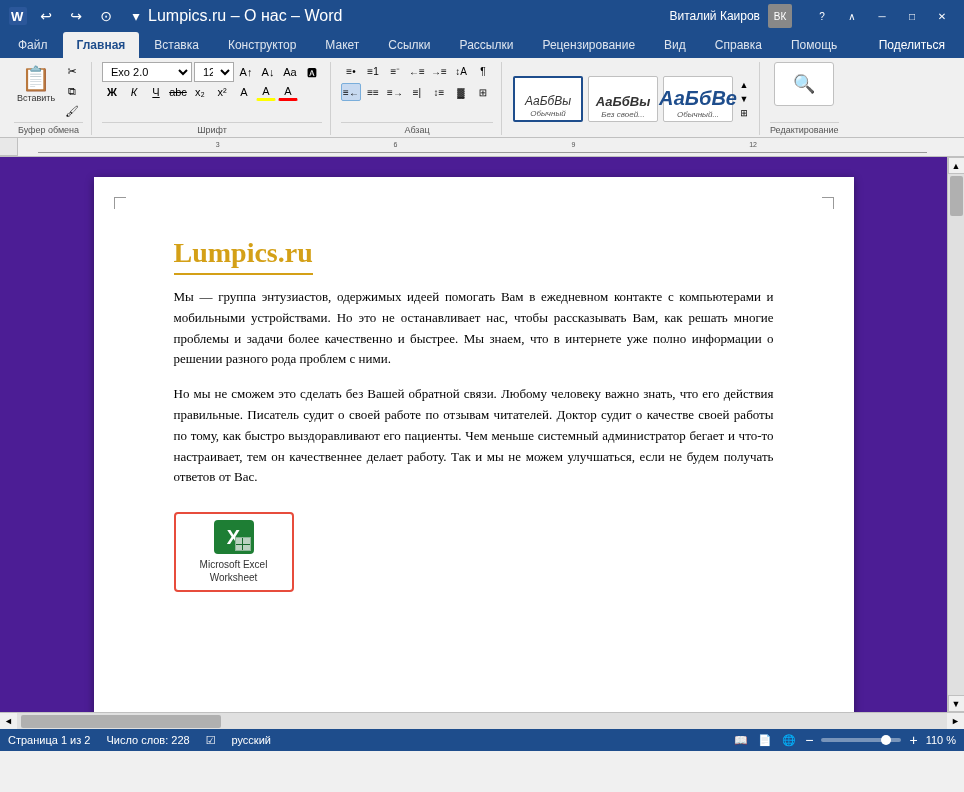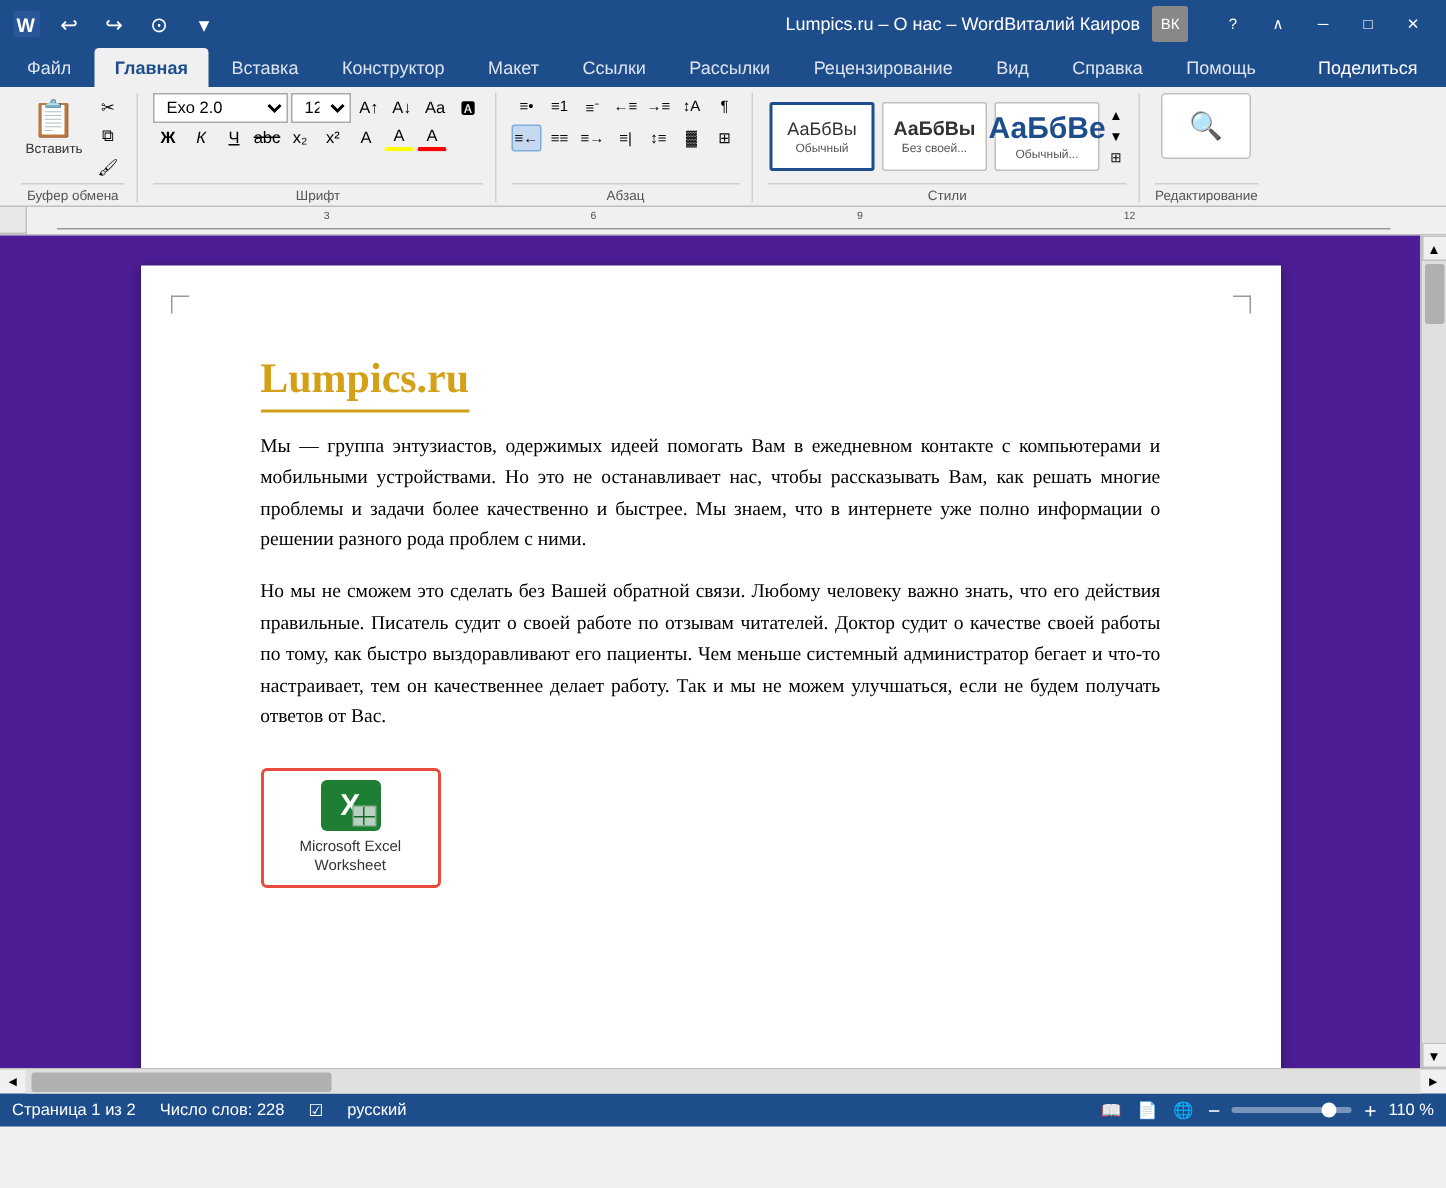--- a/index.html
+++ b/index.html
@@ -9,21 +9,21 @@
     .title-bar {
       background: #1e4d8c;
       height: 32px;
       display: flex;
       align-items: center;
       padding: 0 8px;
       color: white;
     }
     .title-bar-icons { display: flex; align-items: center; gap: 6px; }
     .title-bar-icon { width: 20px; height: 20px; display: flex; align-items: center; justify-content: center; font-size: 14px; }
-    .title-bar-title { flex: 1; text-align: right; font-size: 12px; color: white; }
+    .title-bar-title { flex: 1; text-align: left; font-size: 16px; color: white; }
     .title-bar-user { display: flex; align-items: center; gap: 8px; font-size: 12px; color: white; }
     .title-bar-user-avatar { width: 24px; height: 24px; background: #888; border-radius: 2px; display: flex; align-items: center; justify-content: center; font-size: 10px; }
     .title-bar-controls { display: flex; gap: 2px; margin-left: 8px; }
     .title-control { width: 28px; height: 20px; display: flex; align-items: center; justify-content: center; font-size: 10px; color: white; cursor: pointer; }
 
     
     .ribbon { background: #8b5cf6; }
     .ribbon-tabs { display: flex; align-items: flex-end; padding: 0 4px; background: #1e4d8c; }
     .ribbon-tab {
       padding: 6px 14px;
@@ -60,21 +60,21 @@
     .format-btn.underline { text-decoration: underline; }
 
     
     .para-group .ribbon-group-content { flex-direction: column; align-items: flex-start; }
     .para-row { display: flex; gap: 2px; }
     .para-btn { width: 20px; height: 18px; display: flex; align-items: center; justify-content: center; font-size: 10px; border: 1px solid transparent; border-radius: 2px; cursor: pointer; }
     .para-btn.active { background: #c7d9f0; border-color: #7aaedb; }
 
     
     .styles-group .ribbon-group-content { align-items: center; }
-    .style-item { width: 70px; height: 46px; display: flex; flex-direction: column; align-items: center; justify-content: center; border: 1px solid #c0c0c0; margin: 1px; cursor: pointer; background: white; border-radius: 2px; padding: 2px; }
+    .style-item { width: 70px; height: 46px; display: flex; flex-direction: column; align-items: center; justify-content: flex-end; border: 1px solid #c0c0c0; margin: 1px; cursor: pointer; background: white; border-radius: 2px; padding: 2px; font-style: italic; }
     .style-item .style-preview { font-size: 13px; font-weight: bold; line-height: 1; color: #333; }
     .style-item .style-label { font-size: 8px; color: #555; margin-top: 2px; }
     .style-item.active { border: 2px solid #1e4d8c; }
     .style-item.normal .style-preview { font-weight: normal; font-size: 12px; }
     .style-item.heading .style-preview { font-size: 14px; color: #1e4d8c; }
     .styles-scroll-btn { width: 14px; height: 14px; font-size: 9px; cursor: pointer; display: flex; align-items: center; justify-content: center; }
 
     
     .editing-group .ribbon-group-content { flex-direction: column; align-items: center; }
     .edit-btn { width: 60px; height: 44px; display: flex; flex-direction: column; align-items: center; justify-content: center; border: 1px solid #c0c0c0; background: white; border-radius: 3px; cursor: pointer; }
@@ -259,21 +259,20 @@
         <div class="style-item heading">
           <div class="style-preview" style="color:#1e4d8c;font-size:20px;font-weight:bold;">АаБбВе</div>
           <div class="style-label">Обычный...</div>
         </div>
         <div style="display:flex;flex-direction:column;justify-content:space-between;padding:2px 0;">
           <div class="styles-scroll-btn">▲</div>
           <div class="styles-scroll-btn">▼</div>
           <div class="styles-scroll-btn">⊞</div>
         </div>
       </div>
-      <div class="ribbon-group-label">Стили</div>
     </div>
 
     <div class="ribbon-group editing-group" style="min-width:80px;">
       <div class="ribbon-group-content">
         <div class="edit-btn">
           <span class="edit-btn-icon">🔍</span>
         </div>
       </div>
       <div class="ribbon-group-label">Редактирование</div>
     </div>

